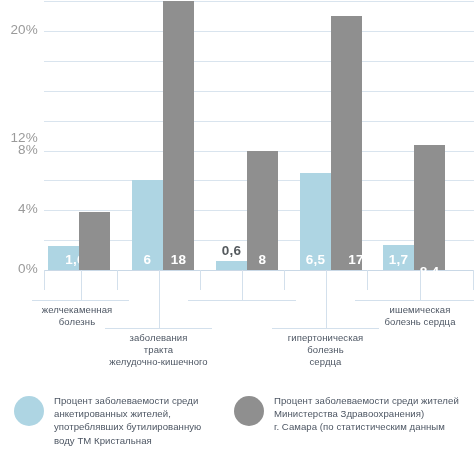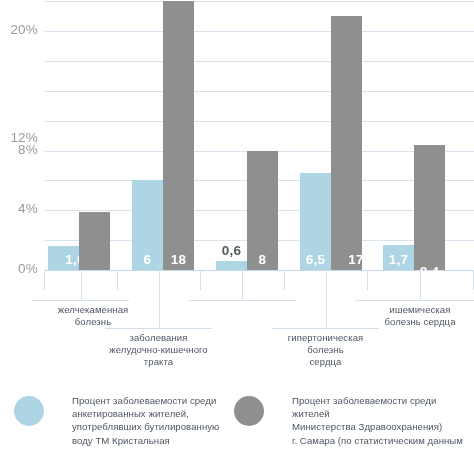--- a/index.html
+++ b/index.html
@@ -118,21 +118,21 @@
   .swatch {
     width: 30px;
     height: 30px;
     border-radius: 50%;
     flex: 0 0 30px;
     margin-top: 2px;
   }
   .swatch.blue { background: #aed5e3; }
   .swatch.gray { background: #8f8f8f; }
   .legend-text {
-    margin-left: 28px;
+    margin-left: 10px;
     font-size: 9.6px;
     line-height: 13.2px;
     color: #4d5663;
     letter-spacing: 0.05px;
   }
 </style>
 </head>
 <body>
 
 <div id="root">
@@ -185,30 +185,30 @@
         <div class="sep" style="left: 200px; top: 270px; height: 20px;"></div>
         <div class="sep" style="left: 284px; top: 270px; height: 20px;"></div>
         <div class="sep" style="left: 367px; top: 270px; height: 20px;"></div>
         <div class="sep" style="left: 473px; top: 270px; height: 20px;"></div>
       </div>
   </div>
 
   <div class="catlines" id="catlines">
       <div class="sep" style="left: 80.5px; top: 0px; height: 30px;"></div>
       <div class="bracket" style="left: 32px; top: 30px; width: 97px;"></div>
-      <div class="catlabel" style="left: 33px; top: 34px; width: 120px;">
+      <div class="catlabel" style="left: 17px; top: 34px; width: 120px;">
         <div>желчекаменная</div>
         <div>болезнь</div>
       </div>
       <div class="sep" style="left: 158.5px; top: 0px; height: 58px;"></div>
       <div class="bracket" style="left: 105px; top: 58px; width: 107px;"></div>
       <div class="catlabel" style="left: 98.5px; top: 62px; width: 120px;">
         <div>заболевания</div>
+        <div>тракта</div>
         <div>желудочно-кишечного</div>
-        <div>тракта</div>
       </div>
       <div class="sep" style="left: 242px; top: 0px; height: 30px;"></div>
       <div class="bracket" style="left: 188px; top: 30px; width: 108px;"></div>
       <div class="sep" style="left: 325.5px; top: 0px; height: 58px;"></div>
       <div class="bracket" style="left: 272px; top: 58px; width: 107px;"></div>
       <div class="catlabel" style="left: 265.5px; top: 62px; width: 120px;">
         <div>гипертоническая</div>
         <div>болезнь</div>
         <div>сердца</div>
       </div>

